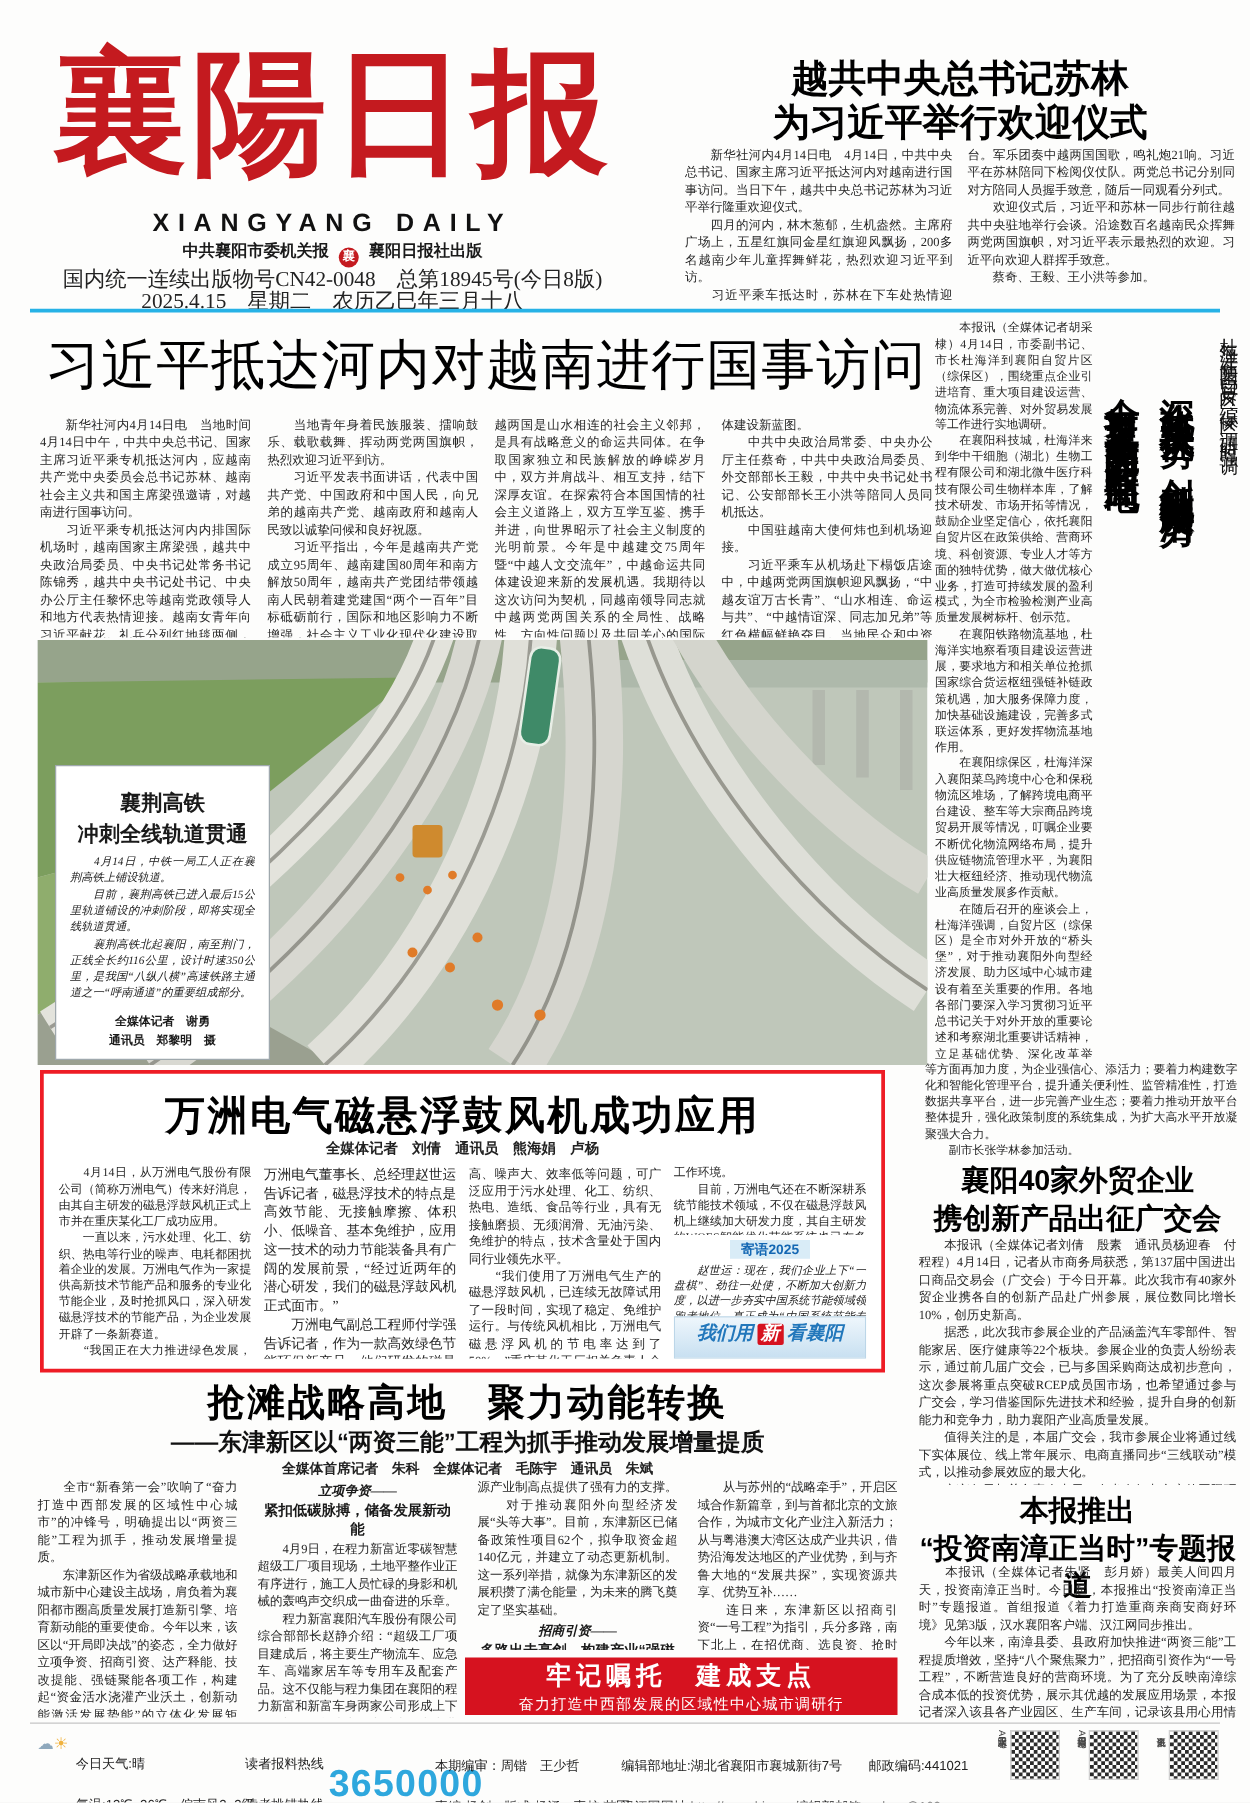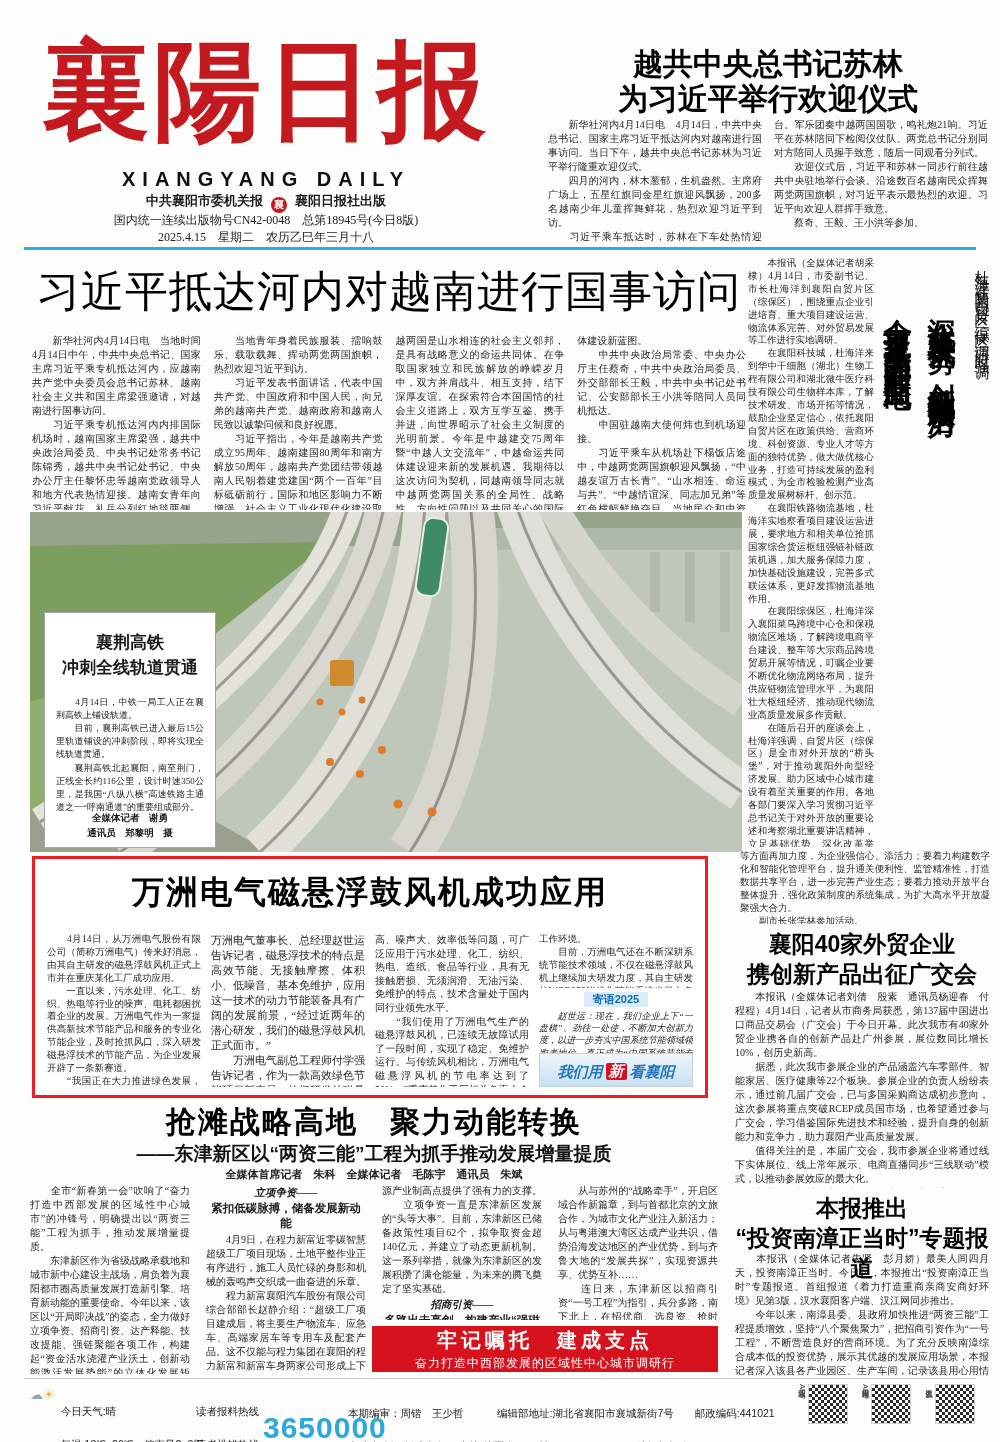--- a/index.html
+++ b/index.html
@@ -4,39 +4,39 @@
 <style>
   *{margin:0;padding:0;box-sizing:border-box}
   body{background:#e9e9e9;font-family:"Liberation Serif",serif;color:#1a1a1a}
   .page{position:relative;width:1000px;height:1442px;background:#fdfdfc;margin:0 auto;overflow:hidden}
   .abs{position:absolute}
   .sans{font-family:"Liberation Sans",sans-serif}
   .body-text{font-size:10px;line-height:1.4;text-align:justify;white-space:pre-line;overflow:hidden;color:#262626}
   .center{text-align:center}
   .masthead-title{font-weight:bold;color:#c41a1f;font-size:108px;line-height:1.22;letter-spacing:4px;font-family:"Liberation Serif",serif}
   .masthead-en{font-weight:bold;font-size:20px;letter-spacing:7px;color:#111}
-  .mast-line{font-size:12px;color:#222;white-space:pre-line}
+  .mast-line{font-size:17px;color:#222;white-space:pre-line}
   .logo-dot{display:inline-block;width:16px;height:16px;border-radius:50%;background:#c41a1f;color:#fff;font-size:10px;line-height:16px;text-align:center;vertical-align:-3px;margin:0 8px}
   .tr-headline{font-weight:bold;font-size:30px;line-height:1.18;white-space:pre-line;color:#000;font-family:"Liberation Sans",sans-serif}
   .divider{background:#27b2e6}
   .lead-headline{font-weight:normal;font-size:43px;letter-spacing:1px;color:#000;font-family:"Liberation Sans",sans-serif}
   .col{overflow:hidden}
   .vblock{writing-mode:vertical-rl}
   .v-kicker{font-family:"Liberation Sans",sans-serif;font-size:15px;letter-spacing:5px;color:#111;margin-left:12px}
   .v-head{font-family:"Liberation Sans",sans-serif;font-weight:bold;font-size:28px;letter-spacing:4px;color:#000;margin-top:38px;margin-left:6px}
   .cap-box{background:#ffffff;border:1px solid #9fa8ad;padding:10px 11px}
   .cap-title{font-weight:bold;font-size:17px;line-height:1.45;white-space:pre-line;font-family:"Liberation Sans",sans-serif}
-  .cap-body{font-size:9px;line-height:1.45;text-align:justify;white-space:pre-line;overflow:hidden;margin-top:16px}
+  .cap-body{font-size:9px;line-height:1.45;font-style:italic;text-align:justify;white-space:pre-line;overflow:hidden;margin-top:3px}
   .cap-credit{font-size:9.5px;font-weight:bold;white-space:pre-line;line-height:1.6}
   .red-box{border:3px solid #ee1c25;background:#fff}
   .box-headline{font-weight:bold;font-size:32px;letter-spacing:2px;font-family:"Liberation Sans",sans-serif;color:#000}
   .byline{font-size:11.5px;font-weight:bold;color:#222}
   .msg-label{align-self:center;background:#d9ecf7;color:#1467b3;font-weight:bold;font-size:11px;padding:0 9px;margin:4px 0 3px;font-family:"Liberation Sans",sans-serif}
   .msg-body{font-size:9px;line-height:1.35;font-style:italic;text-align:justify;white-space:pre-line;overflow:hidden}
-  .mini-banner{margin-top:auto;height:44px;background:linear-gradient(#eef6fc,#c8e0f1);border:1px solid #bcd6e8;display:flex;align-items:flex-end;justify-content:center;padding-bottom:6px;gap:3px}
+  .mini-banner{margin-top:auto;height:44px;background:linear-gradient(#eef6fc,#c8e0f1);border:1px solid #bcd6e8;display:flex;align-items:center;justify-content:center;padding-bottom:6px;gap:3px}
   .mini-banner .t{color:#2277bb;font-weight:bold;font-style:italic;font-size:15px;line-height:1}
   .mini-banner .hi{background:#d6121f;color:#fff;font-weight:bold;font-size:15px;line-height:1;padding:1px 3px;border-radius:2px;font-style:italic}
   .bl-headline{font-weight:bold;font-size:30px;letter-spacing:2px;font-family:"Liberation Sans",sans-serif;color:#000}
   .bl-subtitle{font-weight:bold;font-size:19px;font-family:"Liberation Sans",sans-serif;color:#111}
   .col-kicker{text-align:center;font-style:italic;font-size:10.5px;font-weight:bold;margin:2px 0 1px}
   .col-subhead{text-align:center;font-weight:bold;font-size:11.5px;font-family:"Liberation Sans",sans-serif;margin-bottom:2px}
   .slogan{background:#d6121f;color:#fff;text-align:center;display:flex;flex-direction:column;justify-content:center;gap:1px}
   .slogan .l1{font-size:20px;font-weight:bold;letter-spacing:4px;font-family:"Liberation Sans",sans-serif}
   .slogan .l2{font-size:12px;letter-spacing:1px;font-family:"Liberation Sans",sans-serif}
   .sec-headline{font-weight:bold;font-size:23px;line-height:1.3;white-space:pre-line;font-family:"Liberation Sans",sans-serif;color:#000}
@@ -145,20 +145,21 @@
       <div class="cap-body" style="height:118px">　　4月14日，中铁一局工人正在襄荆高铁上铺设轨道。
 　　目前，襄荆高铁已进入最后15公里轨道铺设的冲刺阶段，即将实现全线轨道贯通。
 　　襄荆高铁北起襄阳，南至荆门，正线全长约116公里，设计时速350公里，是我国“八纵八横”高速铁路主通道之一“呼南通道”的重要组成部分。</div>
       <div class="abs cap-credit center" style="left:0;right:0;bottom:6px">全媒体记者　谢勇
 通讯员　郑黎明　摄</div>
     </div>
   </div>
 
   <div class="abs red-box" style="left:32px;top:856px;width:676px;height:242px">
     <div class="abs box-headline center" style="left:0;right:0;top:12px">万洲电气磁悬浮鼓风机成功应用</div>
+    <div class="abs byline center" style="left:0;right:0;top:52px">全媒体记者　刘倩　通讯员　熊海娟　卢杨</div>
     <div class="abs" style="left:12px;right:12px;top:74px;bottom:8px;display:flex;gap:10px">
       <div class="body-text col" style="flex:1;font-size:9.5px;line-height:1.36">　　4月14日，从万洲电气股份有限公司（简称万洲电气）传来好消息，由其自主研发的磁悬浮鼓风机正式上市并在重庆某化工厂成功应用。
 　　一直以来，污水处理、化工、纺织、热电等行业的噪声、电耗都困扰着企业的发展。万洲电气作为一家提供高新技术节能产品和服务的专业化节能企业，及时抢抓风口，深入研发磁悬浮技术的节能产品，为企业发展开辟了一条新赛道。
 　　“我国正在大力推进绿色发展，节能减排是大势所趋，相关产业大有可为。”</div>
       <div class="body-text col" style="flex:1;font-size:11px;line-height:1.36">万洲电气董事长、总经理赵世运告诉记者，磁悬浮技术的特点是高效节能、无接触摩擦、体积小、低噪音、基本免维护，应用这一技术的动力节能装备具有广阔的发展前景，“经过近两年的潜心研发，我们的磁悬浮鼓风机正式面市。”
 　　万洲电气副总工程师付学强告诉记者，作为一款高效绿色节能环保新产品，他们研发的磁悬浮鼓风机通过采用主动磁悬浮、三元流叶轮、高速永磁同步电机、高效变频器、智能化监测控制等技术，有效解决了传统鼓风机耗能</div>
       <div class="body-text col" style="flex:1;font-size:10px;line-height:1.36">高、噪声大、效率低等问题，可广泛应用于污水处理、化工、纺织、热电、造纸、食品等行业，具有无接触磨损、无须润滑、无油污染、免维护的特点，技术含量处于国内同行业领先水平。
 　　“我们使用了万洲电气生产的磁悬浮鼓风机，已连续无故障试用了一段时间，实现了稳定、免维护运行。与传统风机相比，万洲电气磁悬浮风机的节电率达到了50%。”重庆某化工厂相关负责人介绍道，除了节电、运行可靠外，万洲电气磁悬浮鼓风机的噪声低，大大改善了生产环境，为工人们创造了良好的</div>
       <div style="flex:1;display:flex;flex-direction:column;overflow:hidden">
         <div class="body-text" style="font-size:9.5px;line-height:1.36;flex:0 1 auto">工作环境。
@@ -181,21 +182,21 @@
 　　东津新区作为省级战略承载地和城市新中心建设主战场，肩负着为襄阳都市圈高质量发展打造新引擎、培育新动能的重要使命。今年以来，该区以“开局即决战”的姿态，全力做好立项争资、招商引资、达产释能、技改提能、强链聚能各项工作，构建起“资金活水浇灌产业沃土，创新动能激活发展势能”的立体化发展矩阵。
 　　从热火朝天的项目工地到机器轰鸣的企业车间，从专注研发的实验室到积极发展的招商一线，一场关于未来的产业变革正以前所未有的速度加速上演。</div>
   <div class="abs" style="left:206px;top:1184px;width:160px;height:190px;overflow:hidden">
     <div class="col-kicker">立项争资——</div>
     <div class="col-subhead">紧扣低碳脉搏，储备发展新动能</div>
     <div class="body-text">　　4月9日，在程力新富近零碳智慧超级工厂项目现场，土地平整作业正有序进行，施工人员忙碌的身影和机械的轰鸣声交织成一曲奋进的乐章。
 　　程力新富襄阳汽车股份有限公司综合部部长赵静介绍：“超级工厂项目建成后，将主要生产物流车、应急车、高端家居车等专用车及配套产品。这不仅能与程力集团在襄阳的程力新富和新富车身两家公司形成上下游互补，更能为襄阳高端专用车产业发展、全省万亿级汽车产业走廊建设注入新动力。”该项目紧扣能源转型目标，预计争取中央预算内资金超10亿元，为襄阳抢占新能</div>
   </div>
   <div class="abs" style="left:382px;top:1184px;width:160px;height:136px;overflow:hidden">
     <div class="body-text">源产业制高点提供了强有力的支撑。
-　　立项争资一直是东津新区发展的“头等大事”。目前，东津新区已储备政策性项目62个，拟争取资金超140亿元，并建立了动态更新机制。这一系列举措，就像为东津新区的发展积攒了满仓能量，为未来的腾飞奠定了坚实基础。</div>
+　　对于推动襄阳外向型经济发展“头等大事”。目前，东津新区已储备政策性项目62个，拟争取资金超140亿元，并建立了动态更新机制。这一系列举措，就像为东津新区的发展积攒了满仓能量，为未来的腾飞奠定了坚实基础。</div>
     <div class="col-kicker">招商引资——</div>
     <div class="col-subhead">多路出击亮剑，构建产业“强磁场”</div>
 
   </div>
   <div class="abs body-text col" style="left:558px;top:1184px;width:160px;height:136px">　　从与苏州的“战略牵手”，开启区域合作新篇章，到与首都北京的文旅合作，为城市文化产业注入新活力；从与粤港澳大湾区达成产业共识，借势沿海发达地区的产业优势，到与齐鲁大地的“发展共探”，实现资源共享、优势互补……
 　　连日来，东津新区以招商引资“一号工程”为指引，兵分多路，南下北上，在招优商、选良资、抢时间、提效率、拼发展、赢先机的忙碌中奏响了激昂的“春之曲”，为城市新中心建设注入了强劲动能。
 （下转第2版）</div>
 
   <div class="abs slogan" style="left:372px;top:1326px;width:346px;height:46px">
     <div class="l1">牢记嘱托　建成支点</div>

